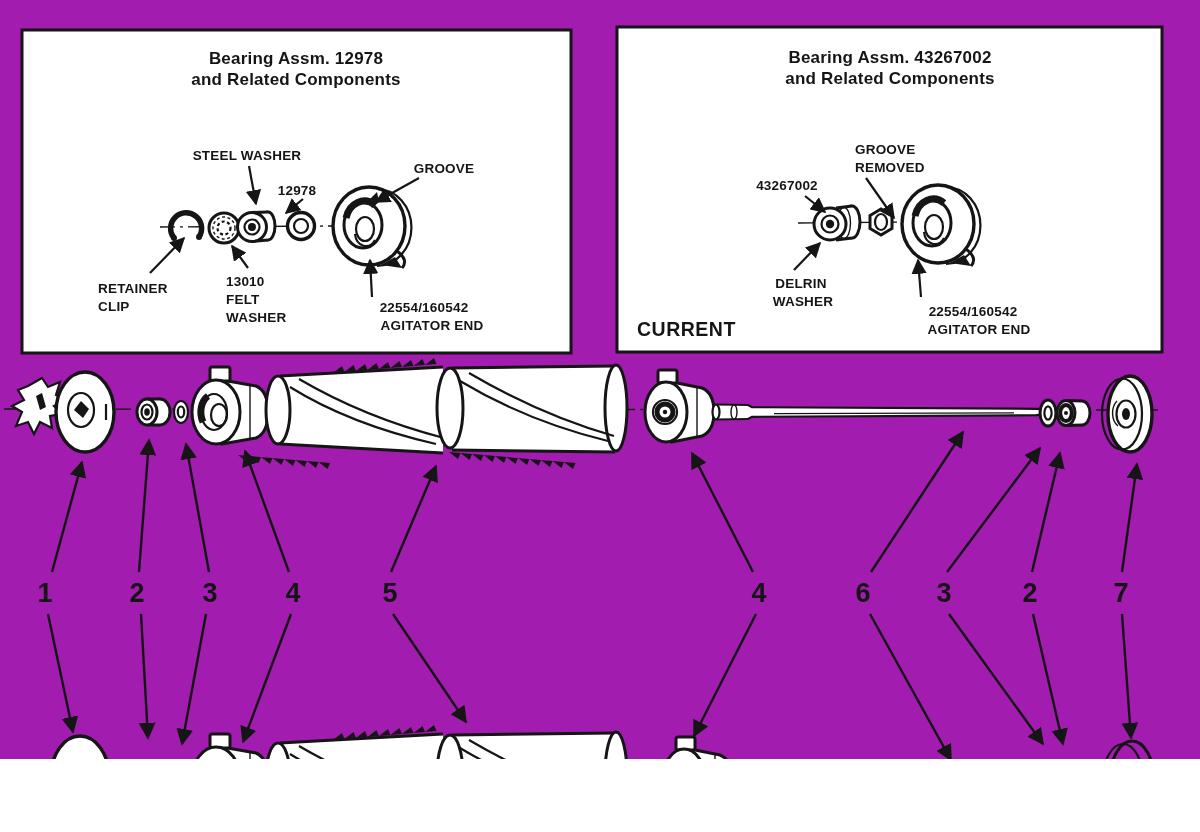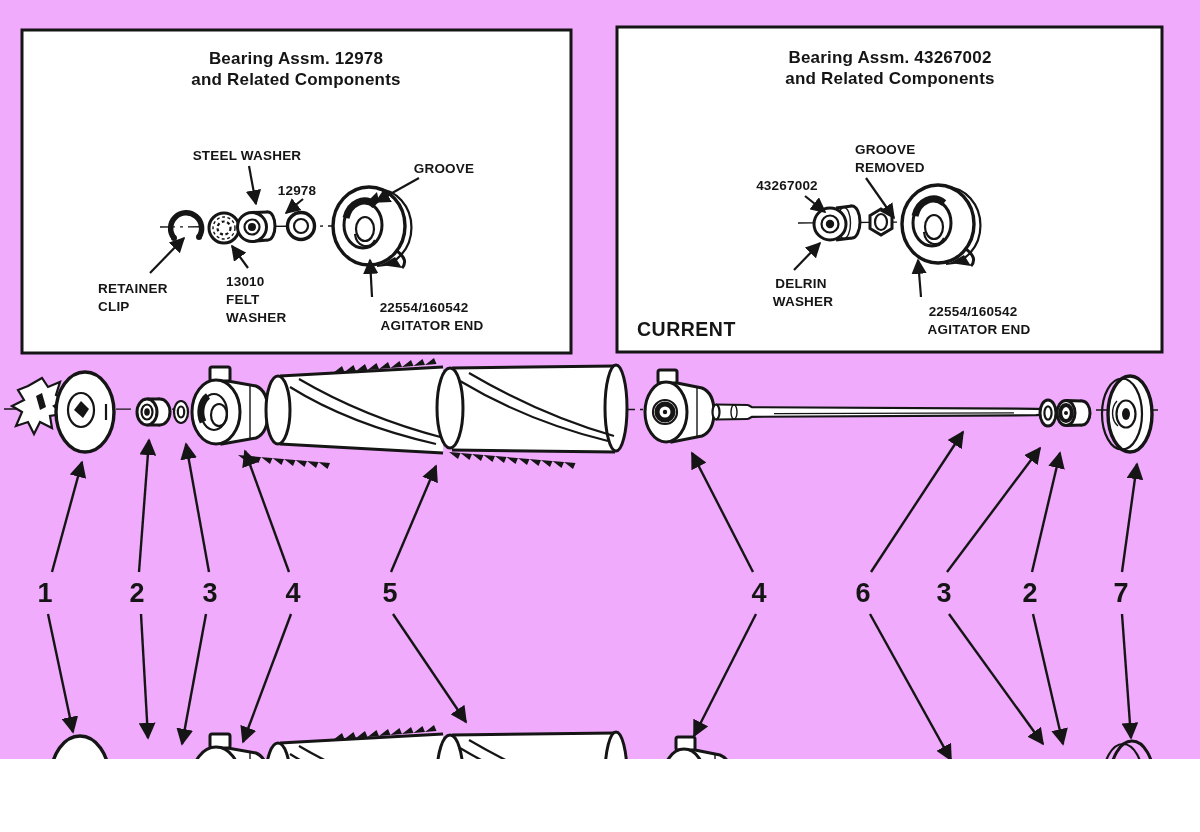--- a/index.html
+++ b/index.html
@@ -1,16 +1,16 @@
 <!DOCTYPE html>
 <html><head>
 <meta charset="utf-8">
 <style>
   html,body{margin:0;padding:0;background:#fff;}
-  .page{position:relative;width:1200px;height:759px;background:#f0abfc;overflow:hidden;}
+  .page{position:relative;width:1200px;height:759px;background:#a21caf;overflow:hidden;}
   svg{position:absolute;left:0;top:0;}
   .ink{stroke:#151515;}
   .nf{fill:none;}
   .kf{fill:#151515;}
   .s1{stroke:#151515;stroke-width:1.4;fill:none;}
   .s2{stroke:#151515;stroke-width:2.2;fill:none;}
   .s2w{stroke:#151515;stroke-width:2.2;fill:#fff;}
   .s3{stroke:#151515;stroke-width:3;fill:none;}
   .s3w{stroke:#151515;stroke-width:3;fill:#fff;}
   .s34w{stroke:#151515;stroke-width:3.4;fill:#fff;}

